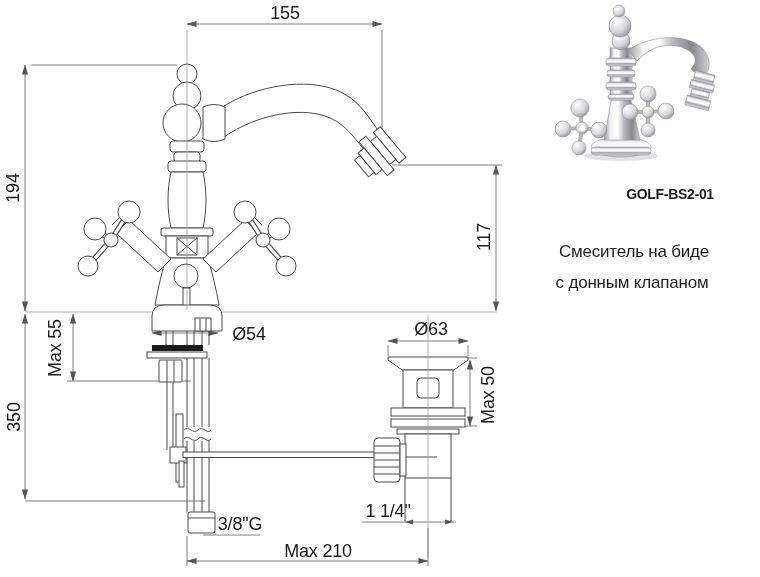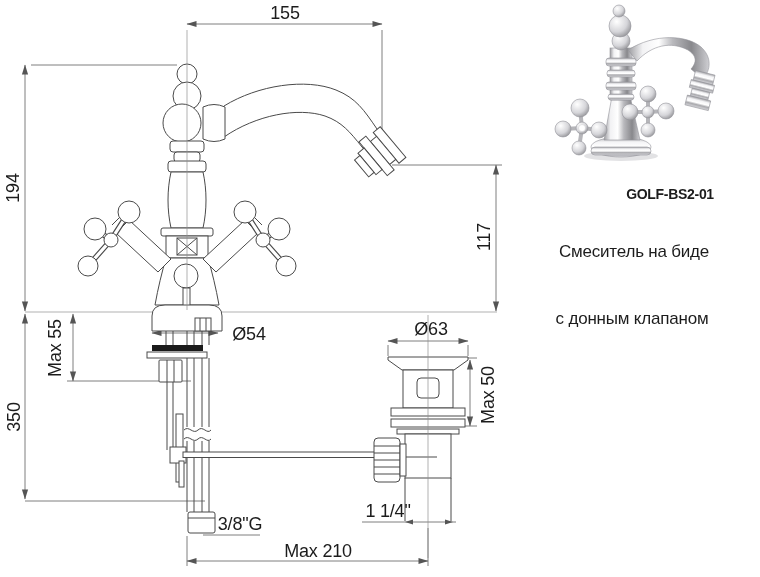--- a/index.html
+++ b/index.html
@@ -257,13 +257,13 @@
 <div class="lbl rot" style="left:55px;top:348px;">Max 55</div>
 <div class="lbl rot" style="left:14px;top:417px;">350</div>
 <div class="lbl" style="left:431px;top:329px;text-align:center;">Ø63</div>
 <div class="lbl rot" style="left:488px;top:395px;">Max 50</div>
 <div class="lbl" style="left:240px;top:524px;">3/8"G</div>
 <div class="lbl" style="left:388px;top:511px;">1 1/4"</div>
 <div class="lbl" style="left:318px;top:551px;">Max 210</div>
 
 <div class="lbl code" style="left:670px;top:194px;">GOLF-BS2-01</div>
 <div class="lbl desc" style="left:634px;top:251px;">Смеситель на биде</div>
-<div class="lbl desc" style="left:632px;top:282px;margin-top:36px;">с донным клапаном</div>
+<div class="lbl desc" style="left:632px;top:282px;">с донным клапаном</div>
 
 </body></html>

